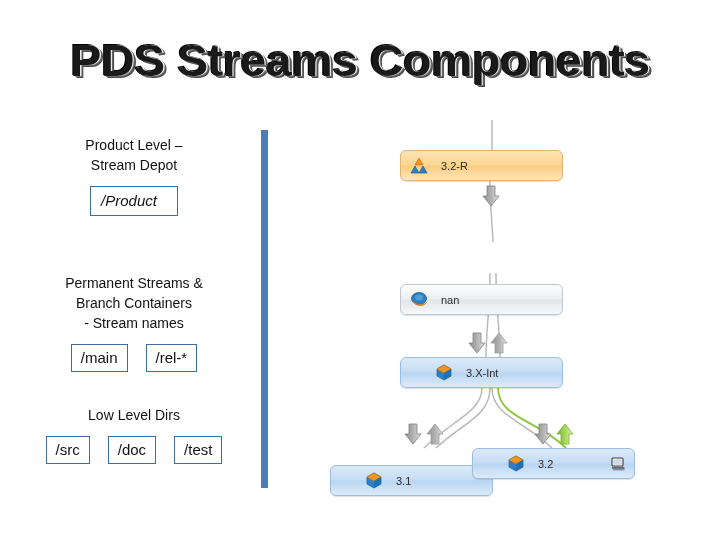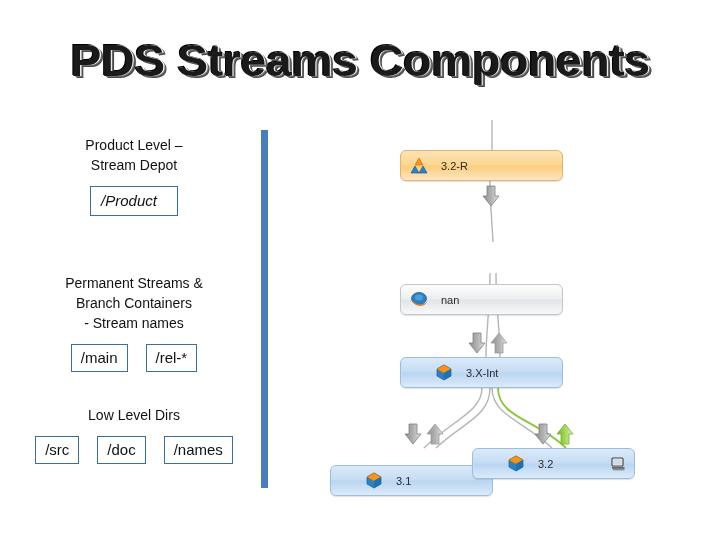--- a/index.html
+++ b/index.html
@@ -141,21 +141,21 @@
     </div>
   </div>
 
   <div id="group-lowlevel">
     <div class="lbl">
       <div>Low Level Dirs</div>
     </div>
     <div class="chip-row">
       <span class="chip">/src</span>
       <span class="chip">/doc</span>
-      <span class="chip">/names</span>
+      <span class="chip">/test</span>
     </div>
   </div>
 </div>
 
 <div id="divider"></div>
 
 <div id="graph-panel">
 
   <svg id="graph-svg" width="380" height="400">
     <defs>

